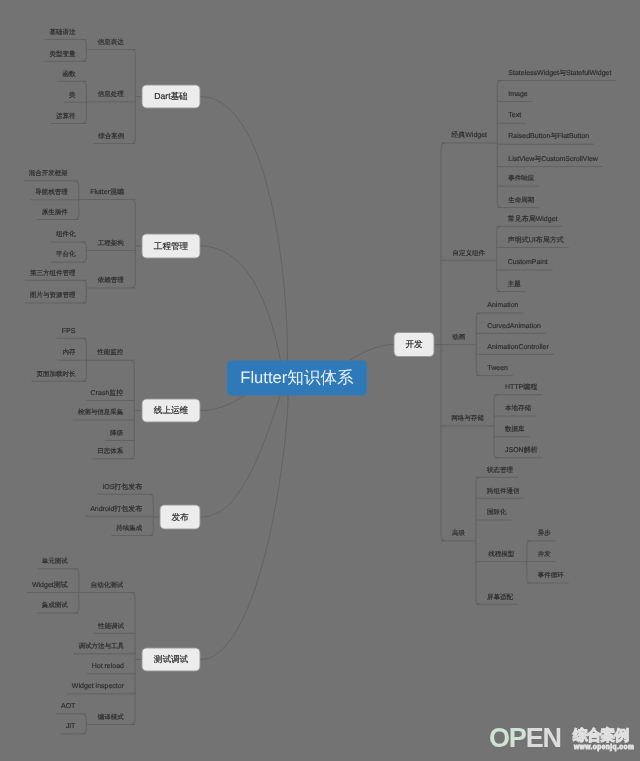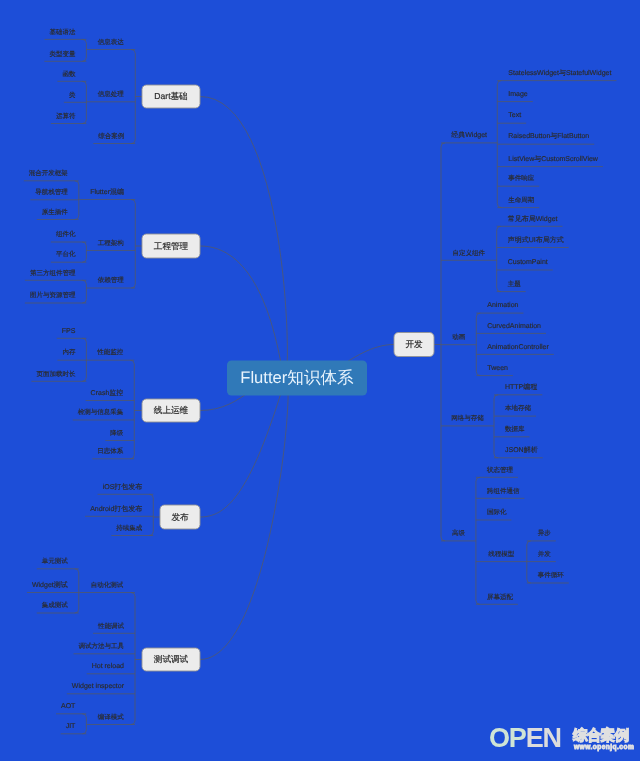--- a/index.html
+++ b/index.html
@@ -22,21 +22,21 @@
   #watermark{position:absolute;left:489px;top:729px;width:150px;height:26px;}
   #watermark .wm-open{position:absolute;left:0;top:-4px;font-size:27px;font-weight:bold;
      letter-spacing:-1.2px;line-height:1;}
   #watermark .wm-open .g{color:#cfe4d5;}
   #watermark .wm-open .y{color:#dcdcdc;}
   #watermark .wm-cn{position:absolute;left:84px;top:-1px;font-size:14.5px;font-weight:bold;
      color:#ffffff;-webkit-text-stroke:1.1px #e0e0e0;line-height:1;letter-spacing:-0.6px;}
   #watermark .wm-url{position:absolute;left:85px;top:15px;font-size:6.6px;font-weight:bold;
      color:#ffffff;-webkit-text-stroke:0.8px #e0e0e0;letter-spacing:0.45px;line-height:1;}
 </style>
-<style>html,body,#stage{background:#1d4ed8;}.link,.under{stroke:#5a5a5a;}.lbl{fill:#2b2b2b;stroke:#2b2b2b;}.nodelbl{fill:#2b2b2b;stroke:#2b2b2b;}.nodebox{fill:#ececec;stroke:#949494;}.rootbox{fill:#3079b8;}.rootlbl{fill:#e9f4fd;}#watermark .wm-open .g{color:#cfe4d5;}#watermark .wm-open .y{color:#dcdcdc;}</style></head>
+<style>html,body,#stage{background:#737373;}.link,.under{stroke:#5a5a5a;}.lbl{fill:#2b2b2b;stroke:#2b2b2b;}.nodelbl{fill:#2b2b2b;stroke:#2b2b2b;}.nodebox{fill:#ececec;stroke:#949494;}.rootbox{fill:#3079b8;}.rootlbl{fill:#e9f4fd;}#watermark .wm-open .g{color:#cfe4d5;}#watermark .wm-open .y{color:#dcdcdc;}</style></head>
 <body>
 <div id="stage">
 
 <svg id="map" width="640" height="761" viewBox="0 0 640 761">
       <g class="links">
         <path class="link" d="M 394 344.5 C 350 344.5 318 399 285.5 378"></path>
         <path class="link" d="M 200 659.5 C 271 659.5 297 370 285.5 378"></path>
         <path class="link" d="M 200 517 C 225 517 250 498 285.5 378"></path>
         <path class="link" d="M 200 410.5 C 245 410.5 260 370 285.5 378"></path>
         <path class="link" d="M 200 246 C 276 246 282 396 285.5 378"></path>

